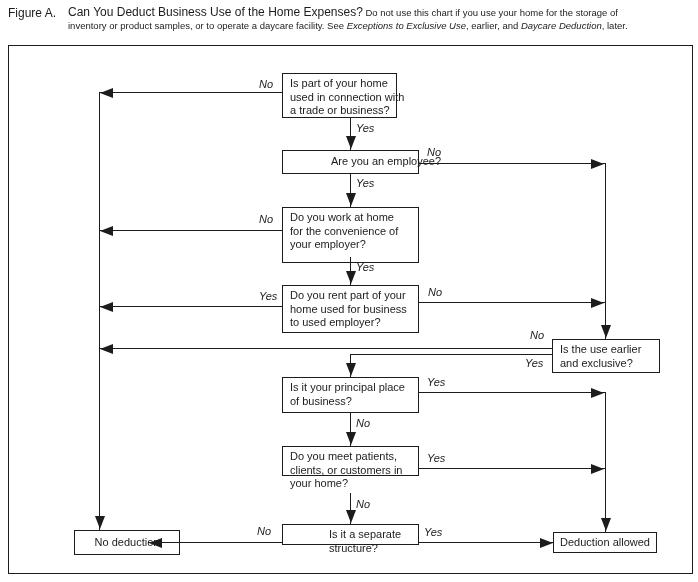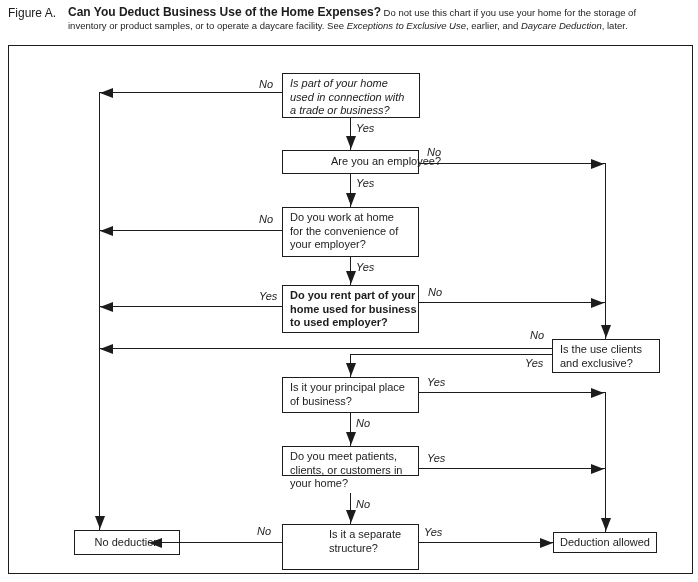--- a/index.html
+++ b/index.html
@@ -2,21 +2,21 @@
 <html><head>
 <meta charset="utf-8">
 <style>
   html,body { margin:0; padding:0; background:#ffffff; }
   .canvas {
     position:relative; width:698px; height:582px; background:#ffffff;
     font-family:"Liberation Sans", sans-serif; color:#1c1c1c; overflow:hidden;
   }
   .fig-label { position:absolute; left:8px; top:6px; font-size:12px; }
   .hdr-text { position:absolute; left:68px; top:6px; width:628px; font-size:9.5px; line-height:12.5px; }
-  .hdr-title { font-size:12px; font-weight:bold; }
+  .hdr-title { font-size:12px; font-weight:normal; }
   .chart-border { position:absolute; left:8px; top:45px; width:685px; height:529px; border:1px solid #1c1c1c; box-sizing:border-box; }
   .box {
     position:absolute; border:1px solid #1c1c1c; background:#ffffff; box-sizing:border-box;
     font-size:11px; line-height:13.5px; padding:3px 4px 3px 7px; white-space:nowrap;
   }
   .box.center { display:flex; align-items:center; }
   .outcome { display:flex; align-items:center; justify-content:center; padding:0; }
   .hl { position:absolute; height:1px; background:#1c1c1c; }
   .vl { position:absolute; width:1px; background:#1c1c1c; }
   .arr { position:absolute; width:0; height:0; }
@@ -35,59 +35,59 @@
   <div class="hdr-text">
     <span class="hdr-title">Can You Deduct Business Use of the Home Expenses?</span>
     <span>Do not use this chart if you use your home for the storage of</span><br>
     <span>inventory or product samples, or to operate a daycare facility. See </span><i>Exceptions to Exclusive Use</i><span>, earlier, and </span><i>Daycare Deduction</i><span>, later.</span>
   </div>
 
   <div class="chart-border"></div>
 
   <div class="lbl start" style="left:316px; top:55px;">Start Here:</div>
 
-  <div class="box" style="left:282px; top:73px; width:138px; height:45px;font-style:italic;">
+  <div class="box" style="left:282px; top:73px; width:115px; height:45px;">
     <div>Is part of your home</div>
     <div>used in connection with</div>
     <div>a trade or business?</div>
   </div>
 
   <div class="box center" style="left:282px; top:150px; width:137px; height:24px;padding-left:48px;">
     <div>Are you an employee?</div>
   </div>
 
-  <div class="box" style="left:282px; top:207px; width:137px; height:50px;">
+  <div class="box" style="left:282px; top:207px; width:137px; height:56px;">
     <div>Do you work at home</div>
     <div>for the convenience of</div>
     <div>your employer?</div>
   </div>
 
-  <div class="box" style="left:282px; top:285px; width:137px; height:48px;font-weight:bold;">
+  <div class="box" style="left:282px; top:285px; width:137px; height:48px;">
     <div>Do you rent part of your</div>
     <div>home used for business</div>
     <div>to used employer?</div>
   </div>
 
   <div class="box" style="left:552px; top:339px; width:108px; height:34px;">
-    <div>Is the use clients</div>
+    <div>Is the use earlier</div>
     <div>and exclusive?</div>
   </div>
 
   <div class="box" style="left:282px; top:377px; width:137px; height:36px;">
     <div>Is it your principal place</div>
     <div>of business?</div>
   </div>
 
   <div class="box" style="left:282px; top:446px; width:137px; height:30px;">
     <div>Do you meet patients,</div>
     <div>clients, or customers in</div>
     <div>your home?</div>
   </div>
 
-  <div class="box" style="left:282px; top:524px; width:137px; height:46px;padding-left:46px;">
+  <div class="box" style="left:282px; top:524px; width:137px; height:21px;padding-left:46px;">
     <div>Is it a separate</div>
     <div>structure?</div>
   </div>
 
   <div class="box outcome" style="left:42px; top:530px; width:106px; height:25px;margin-left:32px;">No deduction</div>
   <div class="box outcome" style="left:553px; top:532px; width:104px; height:21px;">Deduction allowed</div>
 
   <div class="hl" style="left:100px; top:92px; width:182px;"></div>
   <div class="vl" style="left:99px;  top:92px; height:438px;"></div>
   <div class="vl" style="left:350px; top:118px; height:32px;"></div>

